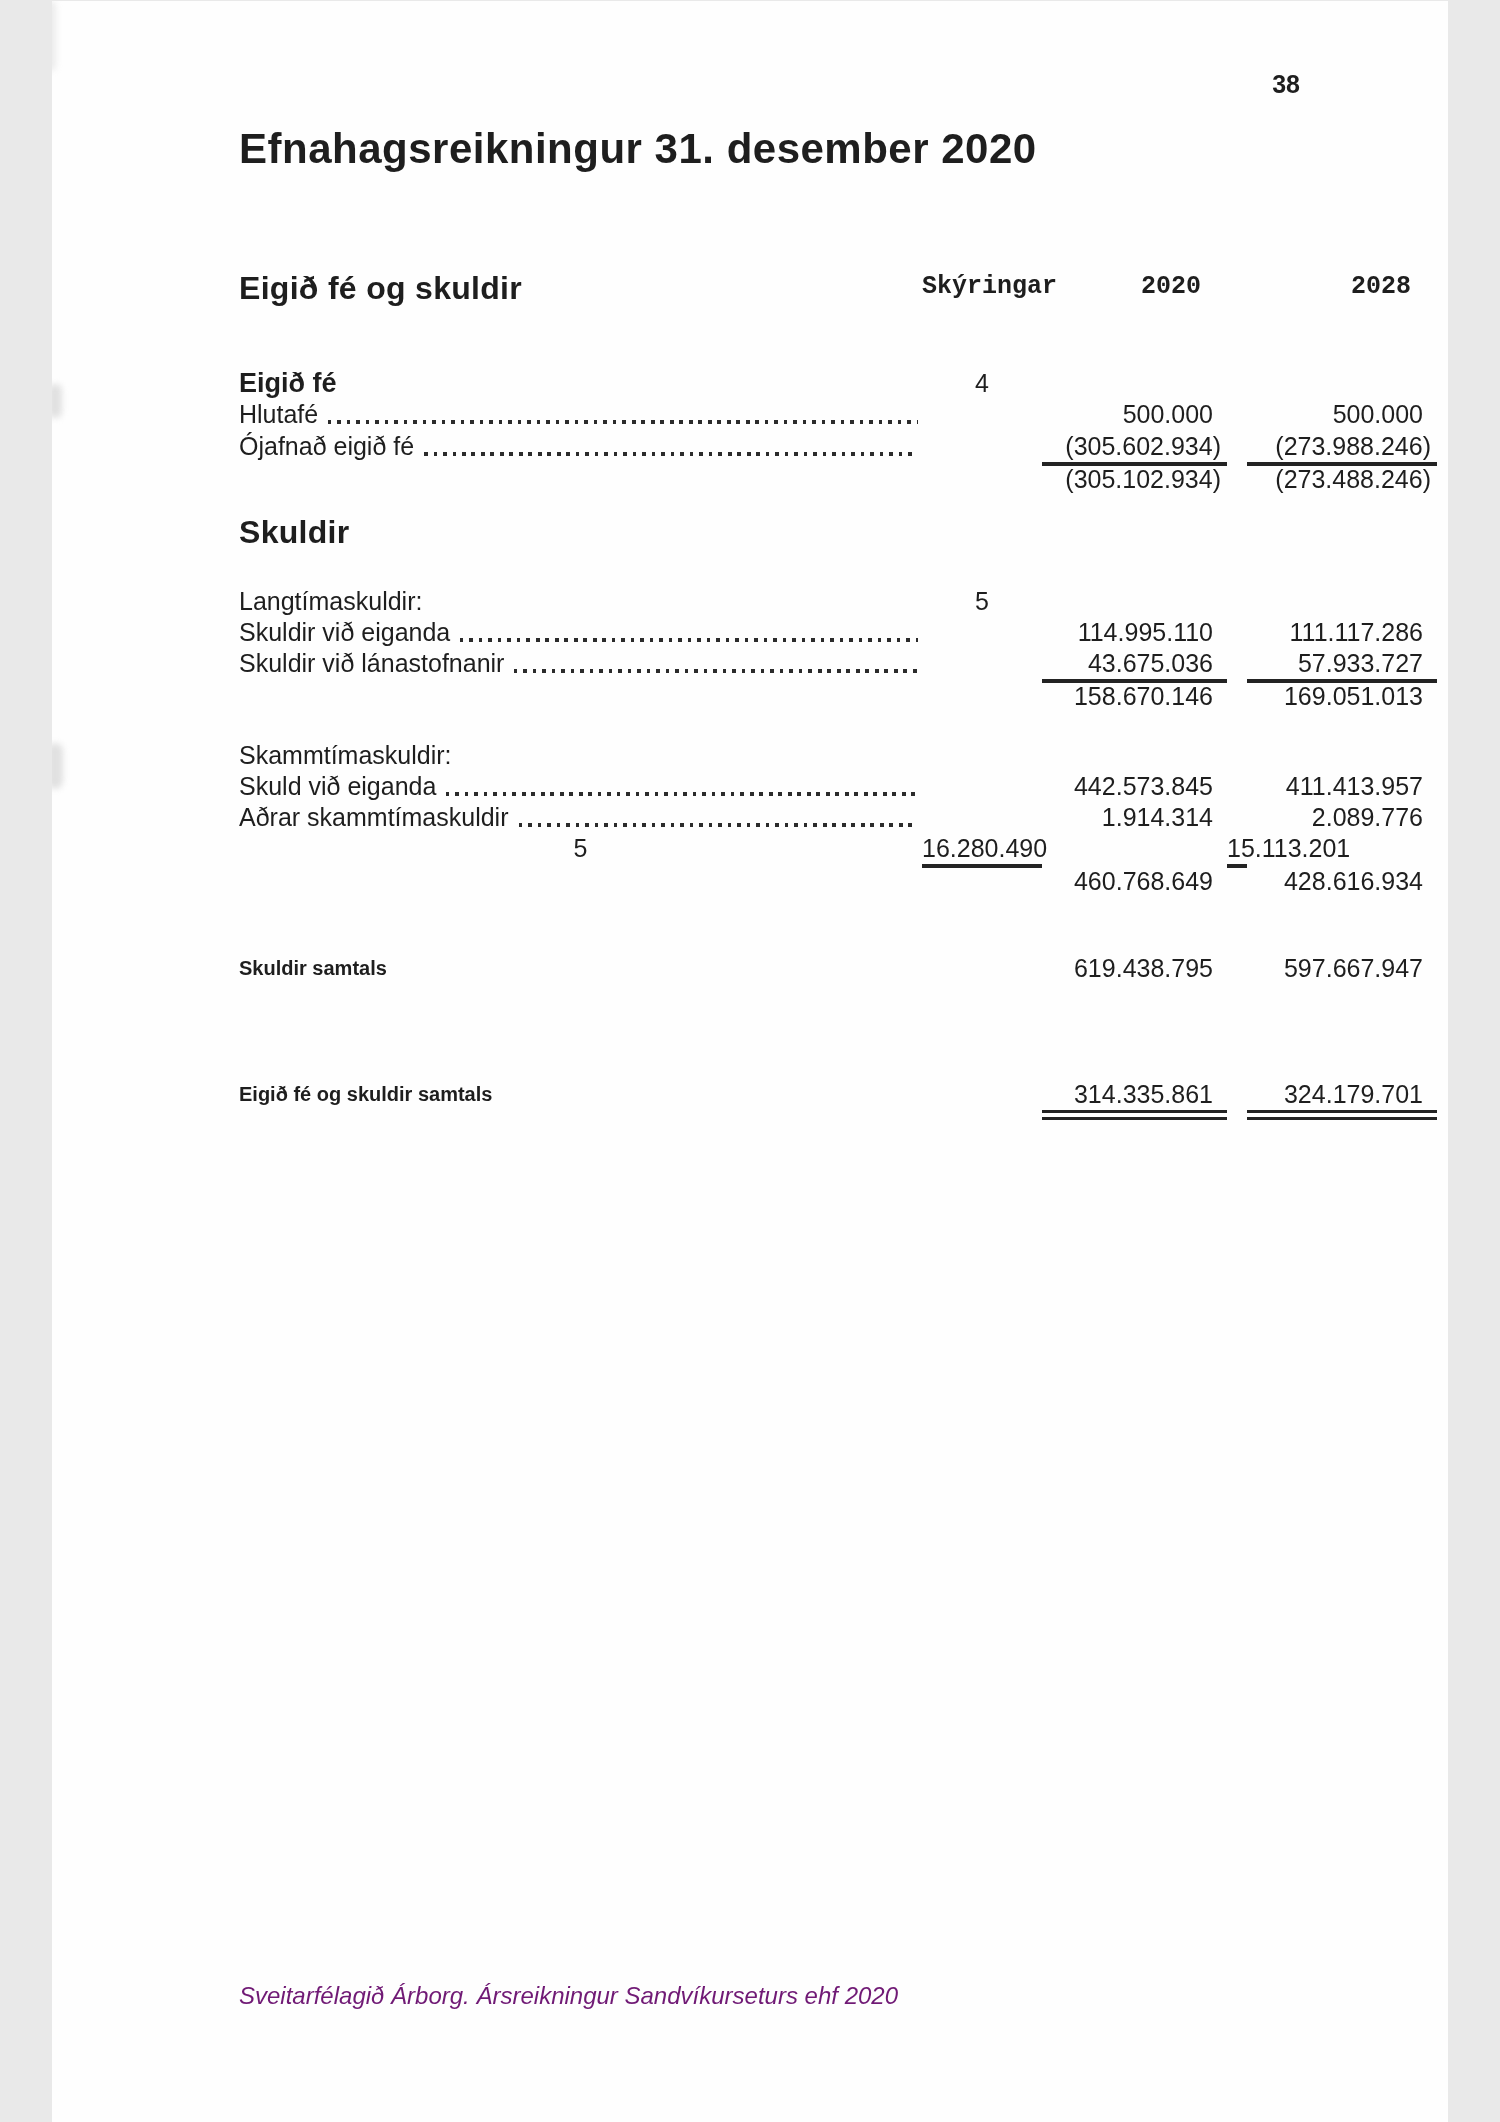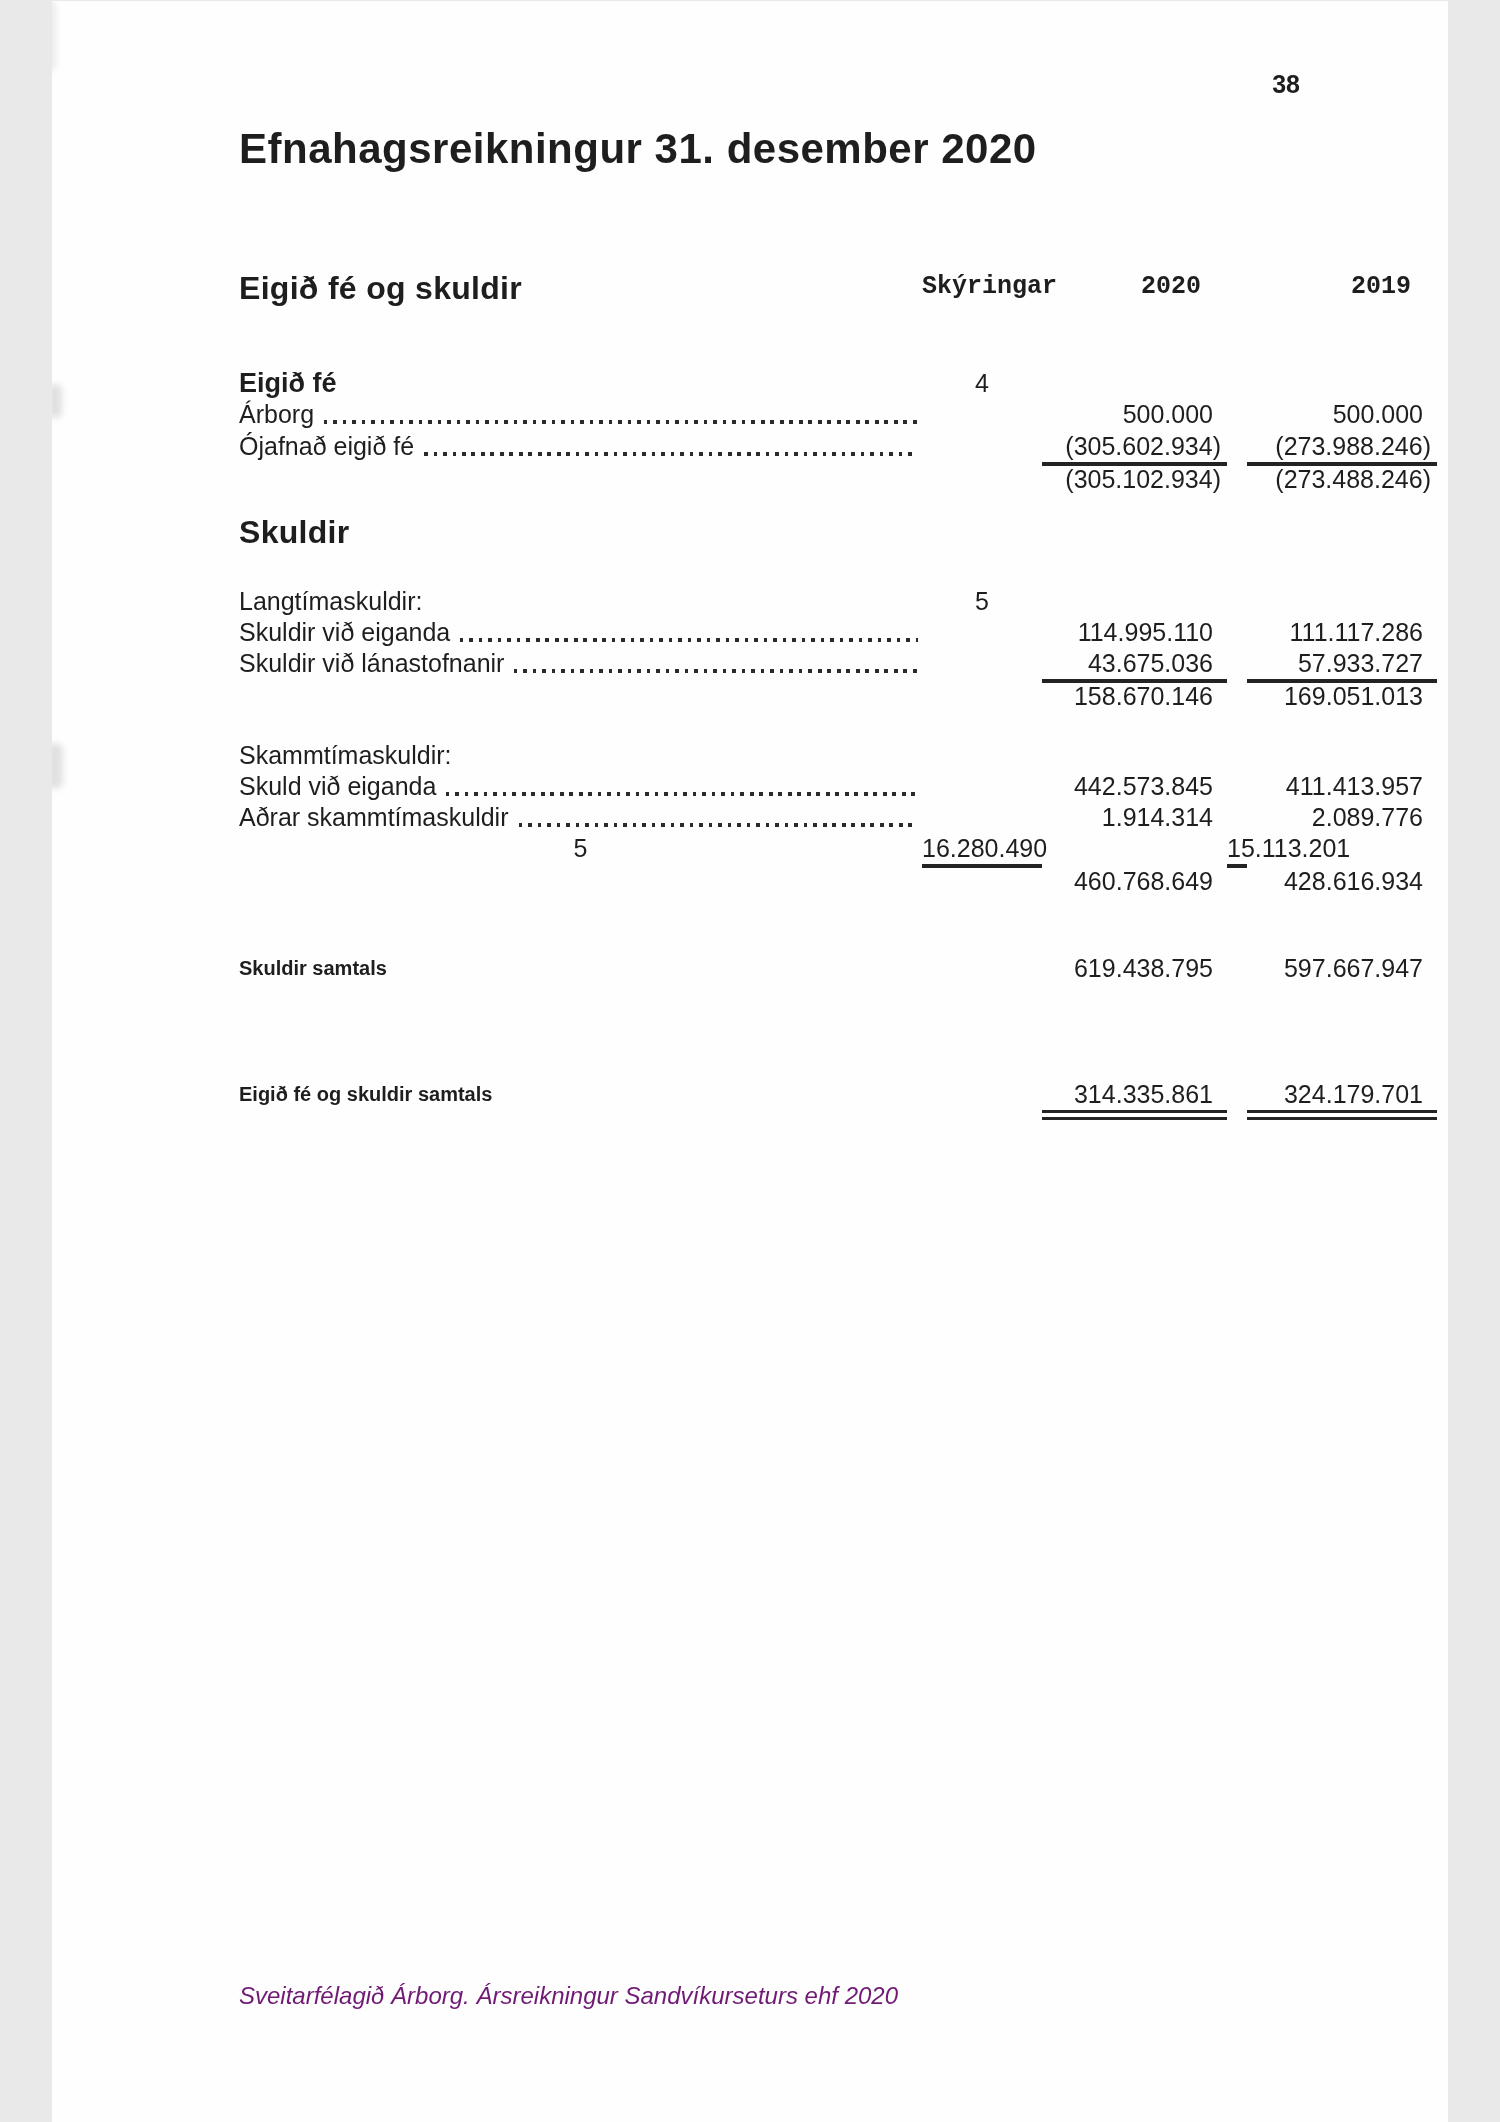--- a/index.html
+++ b/index.html
@@ -73,34 +73,34 @@
   <div class="pagenum">38</div>
   <div class="title">Efnahagsreikningur 31. desember 2020</div>
 
   <div class="sheet">
 
     <div class="row" style="top:270px">
       <div class="cell h-section">Eigið fé og skuldir</div>
       <div class="cell colhead">Skýringar</div>
       <div class="cell colhead numhead">2020</div>
       <div class="cell"></div>
-      <div class="cell colhead numhead">2019</div>
+      <div class="cell colhead numhead">2028</div>
     </div>
 
     <div class="row" style="top:367px">
       <div class="cell h-sub">Eigið fé</div>
       <div class="cell note">4</div>
       <div class="cell"></div>
         <div class="cell"></div>
         <div class="cell"></div>
     </div>
 
     <div class="row" style="top:398px">
       <div class="cell lbl">
-          <span class="txt">Árborg</span>
+          <span class="txt">Hlutafé</span>
           <span class="leader"></span>
         </div>
       <div class="cell note"></div>
       <div class="cell num plain">500.000</div>
       <div class="cell"></div>
       <div class="cell num plain">500.000</div>
     </div>
 
     <div class="row" style="top:430px">
       <div class="cell lbl">

